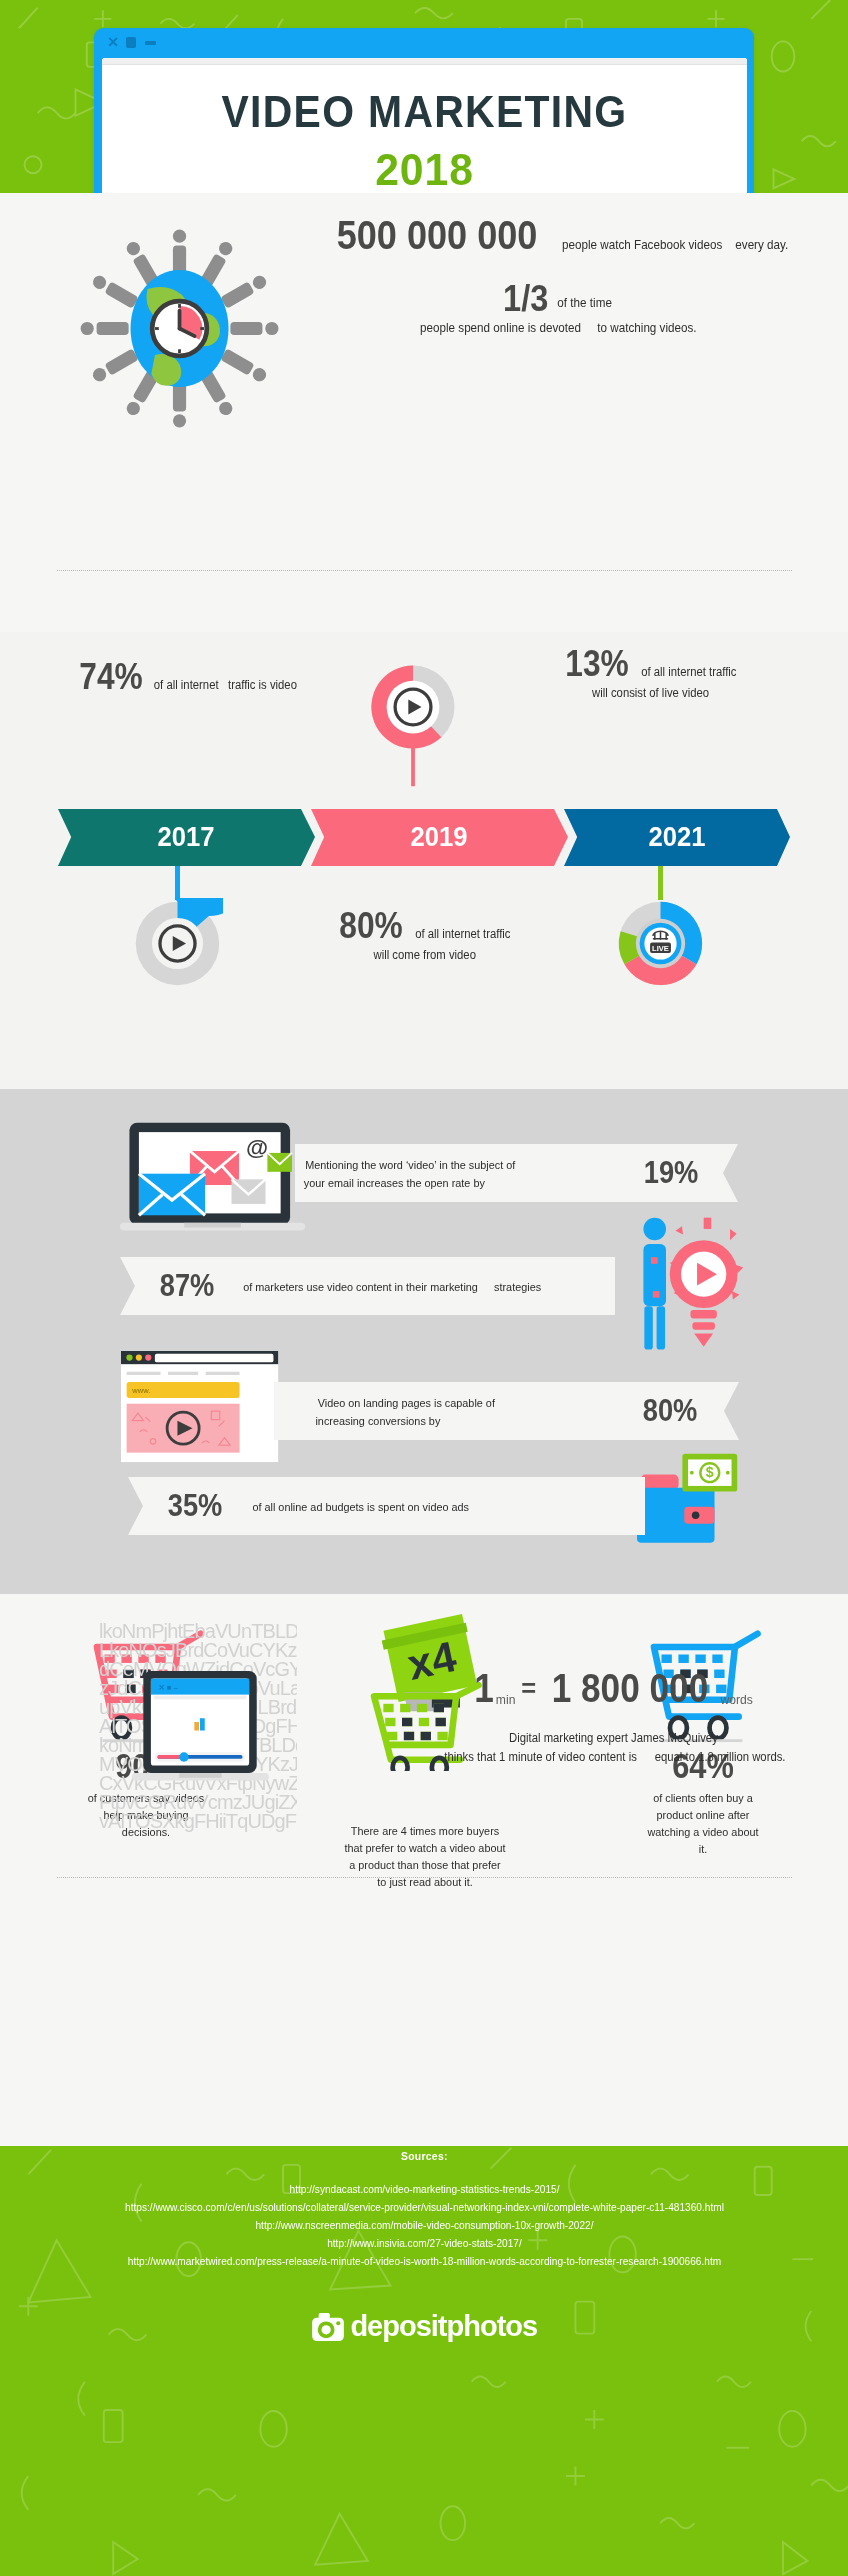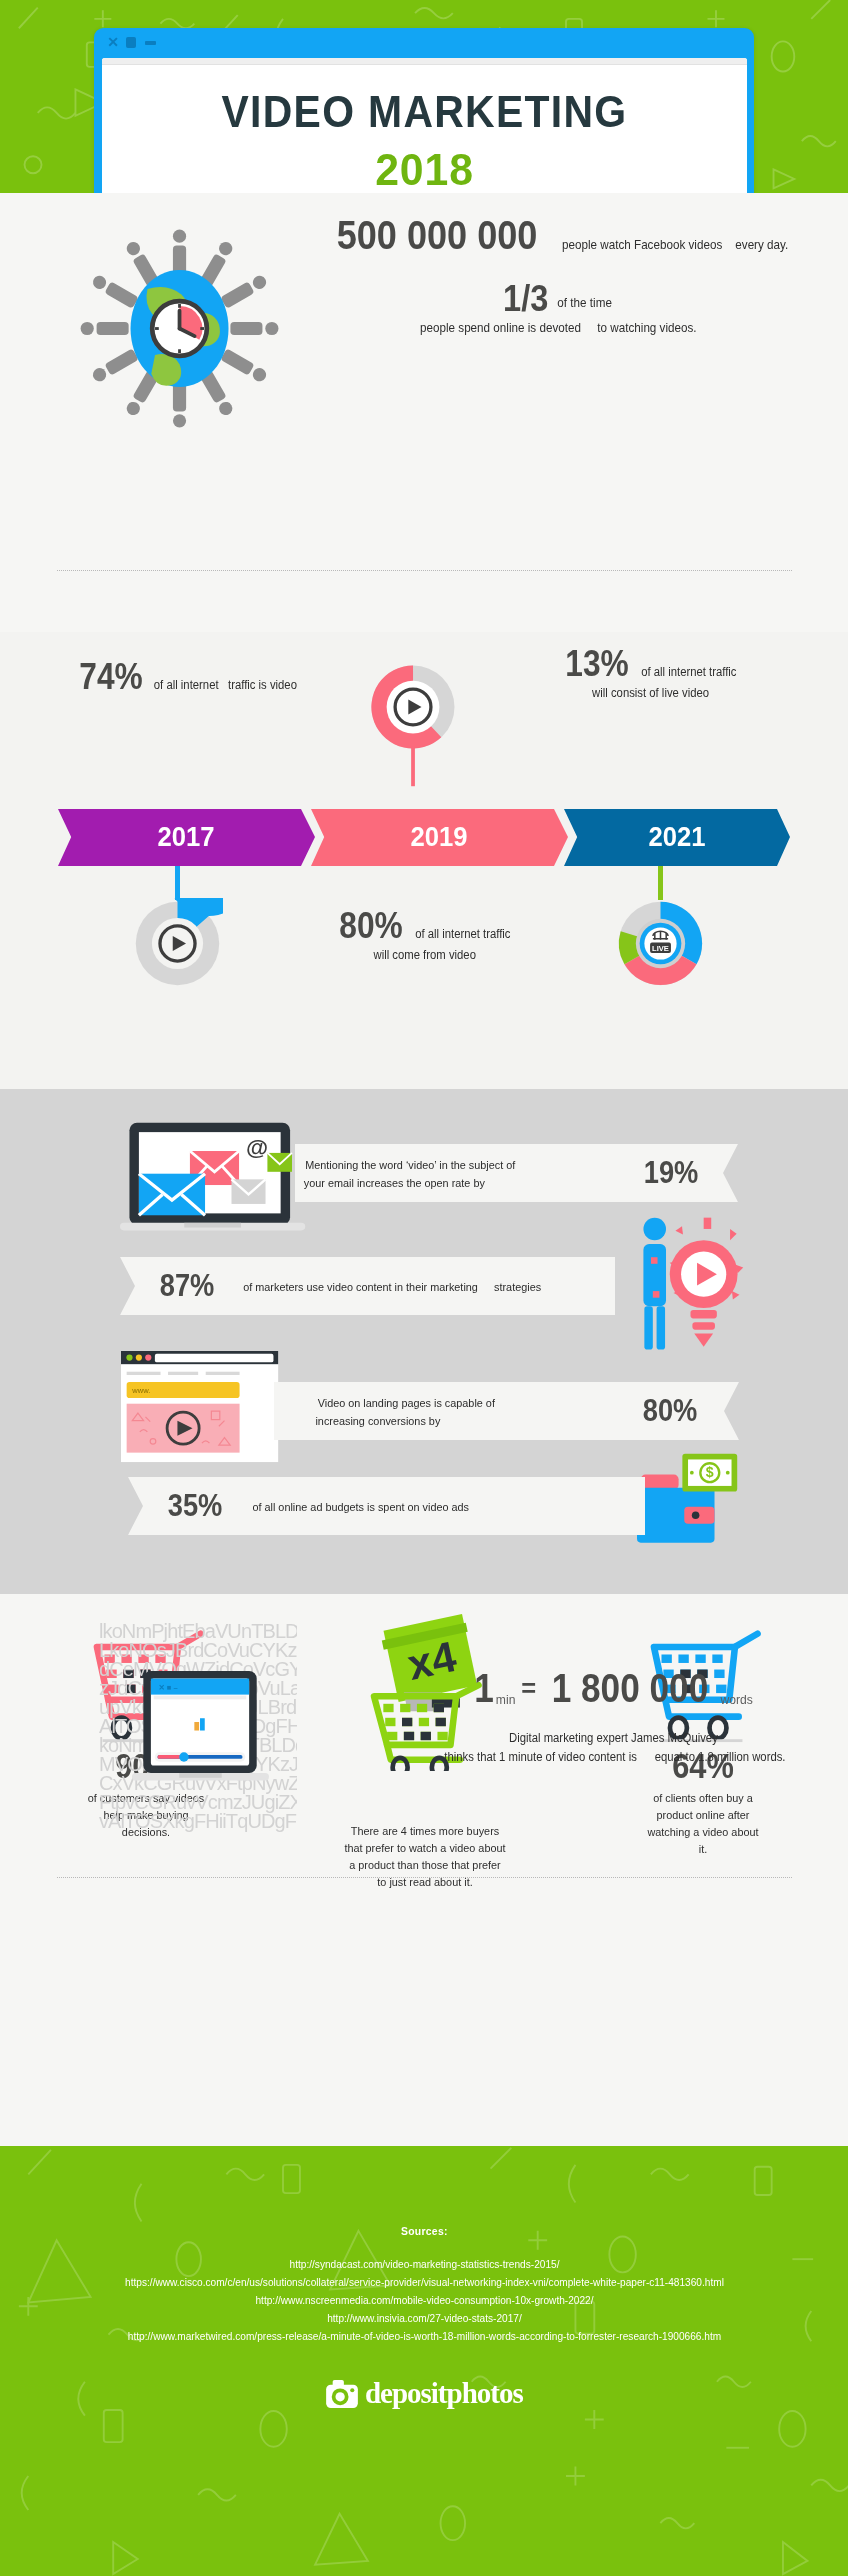--- a/index.html
+++ b/index.html
@@ -84,21 +84,21 @@
   .tl-cap { font-size:12.3px; line-height:17px; margin-top:4.7px; color:#2e2e2e; }
 
   .ribbons { position:absolute; left:58px; top:177px; width:732px; height:57px; }
   .ribbon {
     position:absolute; top:0; height:57px;
     display:flex; align-items:center; justify-content:center;
     color:#ffffff; font-weight:bold; font-size:27px;
     font-family:"Liberation Sans Narrow","Liberation Sans",sans-serif;
   }
   .ribbon span { transform:scaleX(.95); display:inline-block; }
-  .rib-blue  { left:0px;   width:257px; background:#a21caf;
+  .rib-blue  { left:0px;   width:257px; background:#0f766e;
     clip-path: polygon(0 0, 243px 0, 257px 28px, 243px 57px, 0 57px, 13.2px 28px); text-align: center; }
   .rib-red   { left:253px; width:257px; background:#fb6a7c;
     clip-path: polygon(0 0, 243px 0, 257px 28px, 243px 57px, 0 57px, 13.2px 28px); }
   .rib-green { left:506px; width:226px; background:#0369a1;
     clip-path: polygon(0 0, 213px 0, 226px 28px, 213px 57px, 0 57px, 13.2px 28px); }
   .stem { position:absolute; width:4.7px; }
 
   .tl-bottom-txt { position:absolute; text-align:center; }
   .tl-80 { font-size:36px; line-height:38px; }
 
@@ -128,25 +128,25 @@
   .lap { position:absolute; left:132px; top:77px; width:137px; }
   .minwords { position:absolute; left:406px; top:74px; width:415px; text-align:center; }
   .mw-1 { font-size:40px; line-height:40px; }
   .mw-min { font-size:13.2px; color:#5e5e5e; vertical-align:-1.9px; }
   .mw-eq { font-size:25.5px; color:#4a4a48; margin:0 4.7px; vertical-align:4.7px; font-weight:bold; }
   .mw-big { font-size:40px; line-height:40px; }
   .mw-words { font-size:13.2px; color:#5e5e5e; vertical-align:-1.9px; }
   .mw-cap { font-size:12.3px; line-height:18px; margin-top:21px; color:#2e2e2e; }
 
   
-  .ft-inner { position:relative; z-index:2; padding-top:75px; text-align:center; color:#ffffff; }
+  .ft-inner { position:relative; z-index:2; text-align:center; color:#ffffff; }
   .ft-sources-label { font-weight:bold; font-size:11.3px; letter-spacing:0.3px; }
   .ft-links { margin-top:17px; }
   .ft-link { font-size:11px; line-height:18px; color:#ffffff; display:block; }
-  .ft-logo { margin-top:32px; display:flex; align-items:center; justify-content:center; gap:6.6px;font-family:Liberation Serif, serif; }
+  .ft-logo { margin-top:40px; display:flex; align-items:center; justify-content:center; gap:6.6px; }
   .ft-logo-text { font-size:29px; font-weight:bold; color:#fff; letter-spacing:-1px; }
 </style>
 </head>
 <body>
 
 <div class="page">
 
   <section class="sec sec-hero">
     <div class="doodles">
       <svg viewBox="0 0 900 205" preserveAspectRatio="none">

